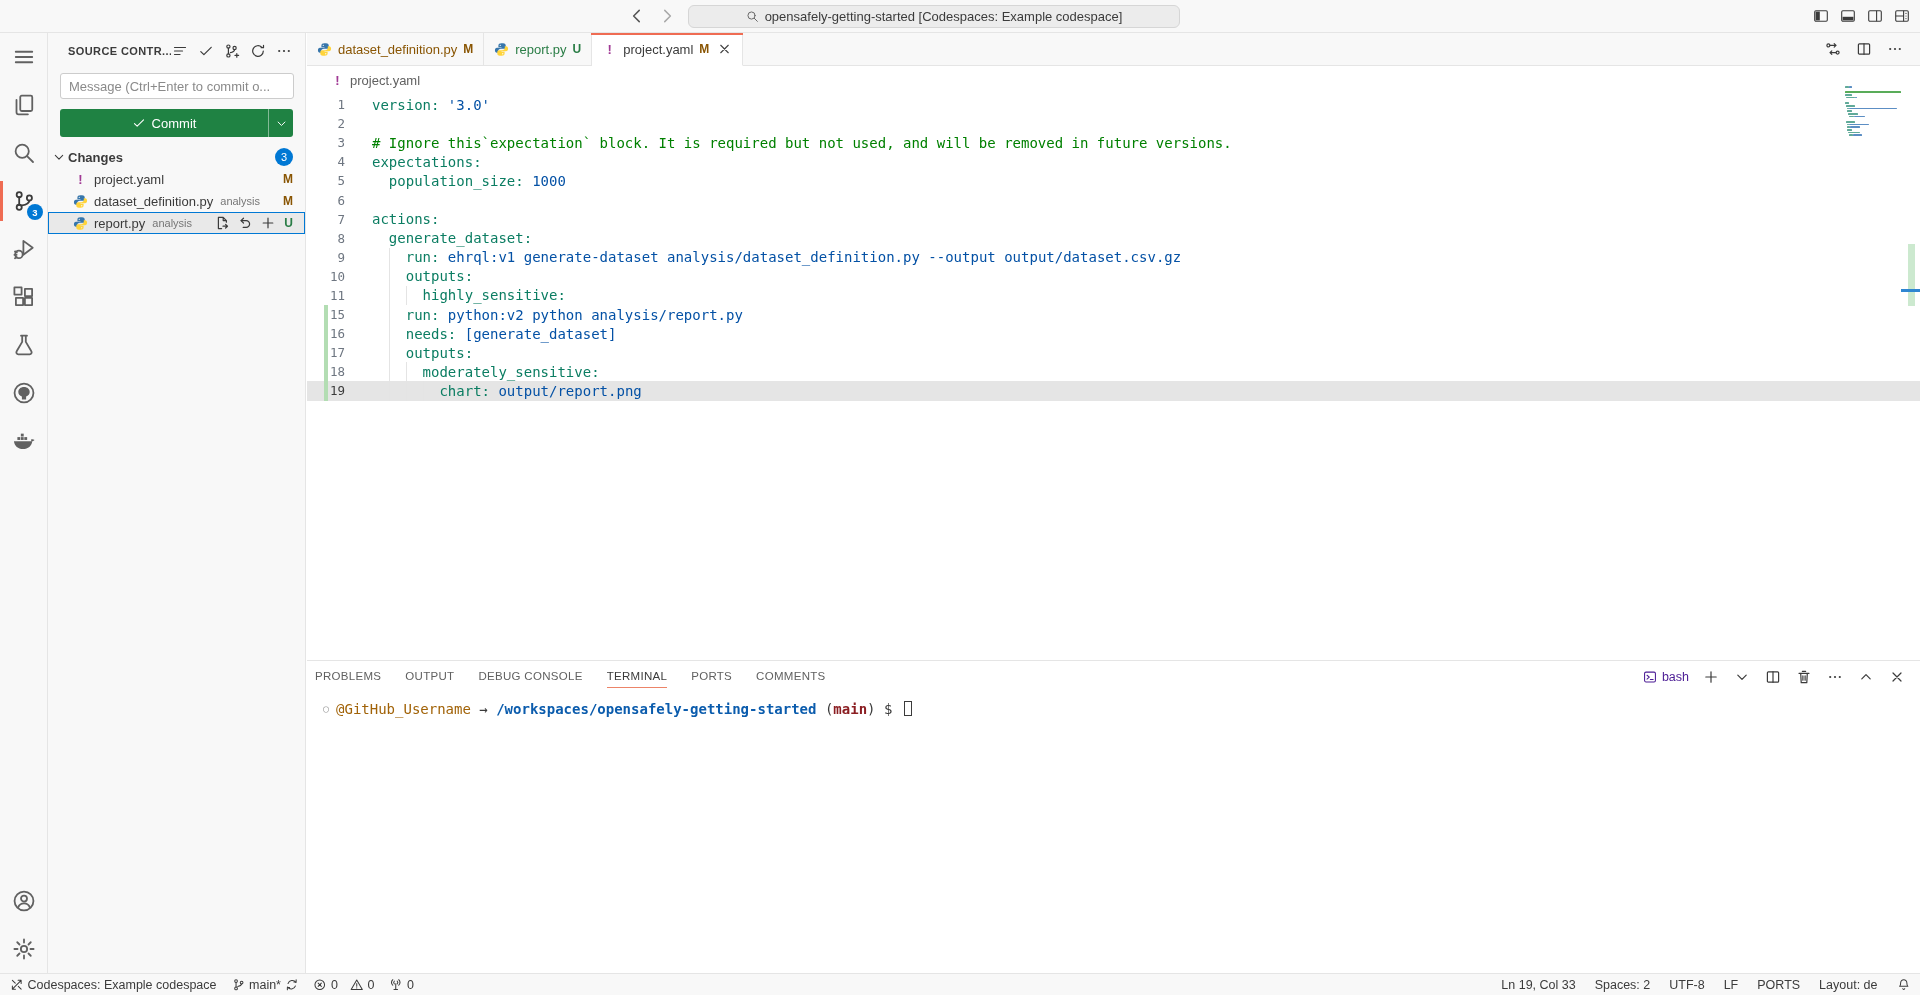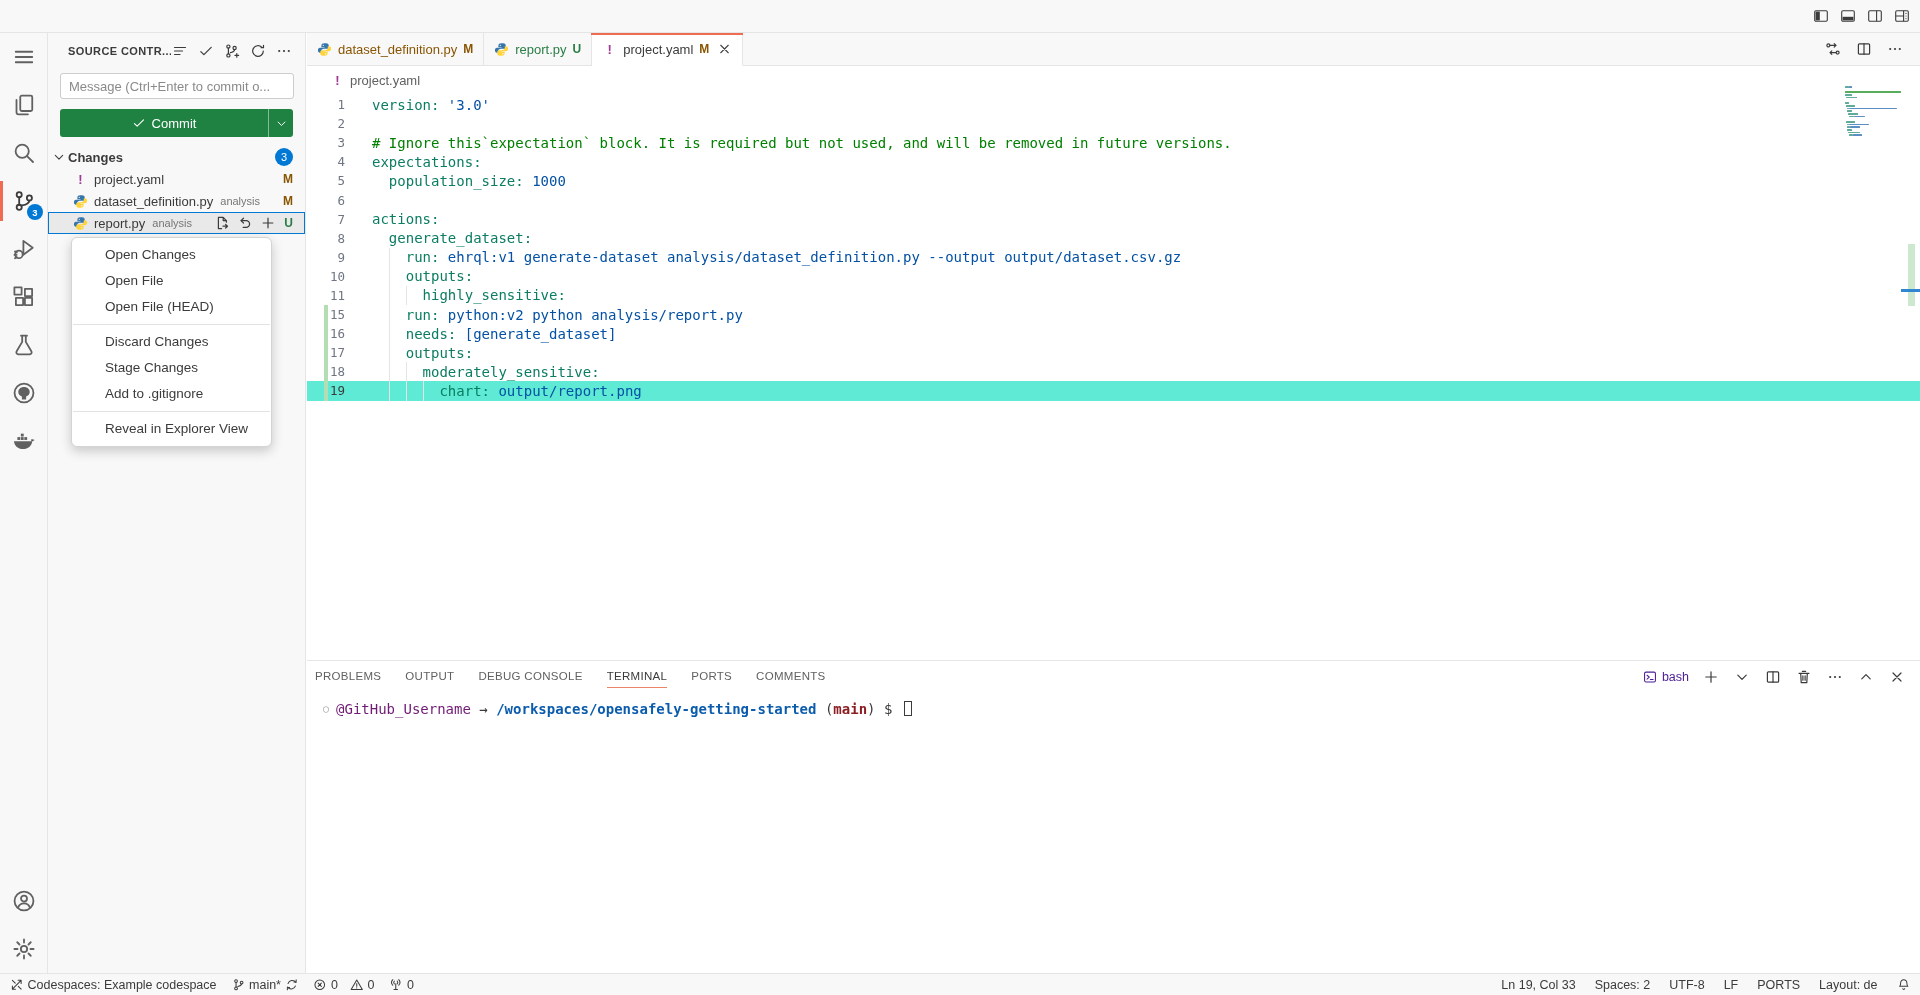--- a/index.html
+++ b/index.html
@@ -81,21 +81,21 @@
   .lbl-modified { color:var(--mod,#895503); }
   .lbl-untracked { color:var(--untracked,#2a7d46); }
   .lbl-default { color:#3b3b3b; }
   .tab-close { width:15px; height:15px; color:#444; margin-left:2px; }
   .editor-actions { margin-left:auto; display:flex; align-items:center; gap:13px; padding-right:16px; color:#3b3b3b; }
   .breadcrumb { height:29px; display:flex; align-items:center; gap:6px; padding-left:24px; font-size:13px; color:#616161; cursor:pointer; }
   .breadcrumb .icn { width:13px; height:13px; }
 
   .code { position:absolute; left:0; top:62px; right:0; font-family:"DejaVu Sans Mono", monospace; font-size:14px; }
   .code-line { position:relative; height:19.1px; display:flex; align-items:center; white-space:pre; }
-  .code-line.current { background:#5eead4; }
+  .code-line.current { background:#e5e5e5; }
   .ln { width:38px; text-align:right; color:#6e7681; font-size:12.5px; flex:none; z-index:1; }
   .current .ln { color:#3b3b3b; }
   .ltext { margin-left:27px; z-index:1; }
   .chg { position:absolute; left:17px; top:0; bottom:0; width:4px; background:var(--added,#b3ddb3); }
   .guide { position:absolute; top:0; bottom:0; width:1px; background:#e4e4e4; }
   .tk-k { color:var(--key,#0b7d62); }
   .tk-v { color:var(--val,#0451a5); }
   .tk-c { color:var(--com,#008000); }
 
   .minimap { position:absolute; top:53px; right:14px; width:61px; background:#fff; cursor:pointer; }
@@ -127,20 +127,37 @@
   .sb-right .status-item { margin:0 0 0 19px; }
   .status-item .icn { width:13.5px; height:13.5px; }
   .status-item .gap { width:4px; }
 </style>
 </head>
 <body>
 
 <div id="root" style="--accent: #ef6c53; --badge: #0078d4; --commit: #1f8243; --mod: #895503; --untracked: #2a7d46; --key: #0b7d62; --val: #0451a5; --com: #008000; --added: #b3ddb3; --purple: #a13a95;">
 
   <header class="titlebar">
+    <div class="tb-center">
+      <span class="navarrow"><svg viewBox="0 0 16 16" fill="none" stroke="currentColor" stroke-width="1.3" stroke-linecap="round" stroke-linejoin="round">
+            <path d="M10 3L5 8l5 5"></path>
+          </svg></span>
+      <span class="navarrow fwd"><svg viewBox="0 0 16 16" fill="none" stroke="currentColor" stroke-width="1.3" stroke-linecap="round" stroke-linejoin="round">
+            <path d="M6 3l5 5-5 5"></path>
+          </svg></span>
+      <div class="searchbox">
+        <span class="icn" id="searchIcon">
+            <svg viewBox="0 0 16 16" fill="none" stroke="currentColor" stroke-width="1.2" stroke-linecap="round" stroke-linejoin="round">
+              <circle cx="6.8" cy="6.8" r="4.4"></circle>
+              <path d="M10.2 10.2L14 14"></path>
+            </svg>
+          </span>
+        <span>opensafely-getting-started [Codespaces: Example codespace]</span>
+      </div>
+    </div>
     <div class="tb-right" id="windowIcons">
         <span class="tbi">
           <svg viewBox="0 0 16 16">
             <rect x="1.7" y="2.7" width="12.6" height="10.6" rx="1.2" fill="none" stroke="currentColor" stroke-width="1.1"></rect>
             <rect x="2.6" y="3.6" width="4.2" height="8.8" fill="currentColor"></rect>
           </svg>
         </span>
         <span class="tbi">
           <svg viewBox="0 0 16 16">
             <rect x="1.7" y="2.7" width="12.6" height="10.6" rx="1.2" fill="none" stroke="currentColor" stroke-width="1.1"></rect>
@@ -374,31 +391,20 @@
               <svg viewBox="0 0 16 16" fill="none" stroke="currentColor" stroke-width="1.2" stroke-linecap="round" stroke-linejoin="round">
                 <path d="M8 3.2v9.6M3.2 8h9.6"></path>
               </svg>
             </span>
           </span>
           <span class="f-status st-untracked">U</span>
         </div>
       </div>
   </aside>
 
-  <div class="context-menu" id="contextMenu">
-      <div class="menu-item">Open Changes</div>
-      <div class="menu-item">Open File</div>
-      <div class="menu-item">Open File (HEAD)</div>
-      <div class="menu-sep"></div>
-      <div class="menu-item">Discard Changes</div>
-      <div class="menu-item">Stage Changes</div>
-      <div class="menu-item">Add to .gitignore</div>
-      <div class="menu-sep"></div>
-      <div class="menu-item">Reveal in Explorer View</div>
-    </div>
 
   <main class="editor">
     <div class="tabbar">
       <div id="tabs" style="display:flex;">
           <div class="tab">
             <span class="icn">
               <svg viewBox="0 0 16 16">
                 <path fill="#3776ab" d="M7.9 1.4c-2 0-3.2.9-3.2 2.4v1.7h3.3v.6H3.2C1.7 6.1 1 7.3 1 8.8s.7 2.7 2.2 2.7h1.3V9.6c0-1.4 1.2-2.4 2.7-2.4h3.3c1.2 0 2-.8 2-2V3.8c0-1.5-1.3-2.4-2.7-2.4zM6.7 2.8a.7.7 0 1 1 0 1.4.7.7 0 0 1 0-1.4z"></path>
                 <path fill="#ffd43b" d="M8.1 14.6c2 0 3.2-.9 3.2-2.4v-1.7H8v-.6h4.8c1.5 0 2.2-1.2 2.2-2.7s-.7-2.7-2.2-2.7h-1.3v1.9c0 1.4-1.2 2.4-2.7 2.4H5.5c-1.2 0-2 .8-2 2v1.4c0 1.5 1.3 2.4 2.7 2.4zM9.3 13.2a.7.7 0 1 1 0-1.4.7.7 0 0 1 0 1.4z"></path>
               </svg>
@@ -593,21 +599,21 @@
               <path d="M3.8 9.8L8 5.6l4.2 4.2"></path>
             </svg>
           </span>
           <span class="tbi">
             <svg viewBox="0 0 16 16" fill="none" stroke="currentColor" stroke-width="1.2" stroke-linecap="round" stroke-linejoin="round">
               <path d="M4 4l8 8M12 4l-8 8"></path>
             </svg>
           </span>
         </div>
     </div>
-    <div class="terminal" id="terminal"><span class="term-dec">○</span><span style="color: #701a75;">@GitHub_Username</span><span> → </span><span class="t-bold" style="color: rgb(11, 92, 173);">/workspaces/opensafely-getting-started</span><span> (</span><span class="t-bold" style="color: rgb(139, 30, 34);">main</span><span>) $ </span><span class="cursor-box"></span></div>
+    <div class="terminal" id="terminal"><span class="term-dec">○</span><span style="color: #a16207;">@GitHub_Username</span><span> → </span><span class="t-bold" style="color: rgb(11, 92, 173);">/workspaces/opensafely-getting-started</span><span> (</span><span class="t-bold" style="color: rgb(139, 30, 34);">main</span><span>) $ </span><span class="cursor-box"></span></div>
   </section>
 
   <footer class="statusbar">
     <div class="sb-left" id="statusLeft">
         <div class="status-item">
           <span class="icn">
             <svg viewBox="0 0 16 16" fill="none" stroke="currentColor" stroke-width="1.2" stroke-linecap="round" stroke-linejoin="round">
               <path d="M2.8 13.2L13.2 2.8M9.6 2.8h3.6v3.6M6.4 13.2H2.8V9.6M2.8 2.8l3.4 3.4M13.2 13.2L9.8 9.8"></path>
             </svg>
           </span>

